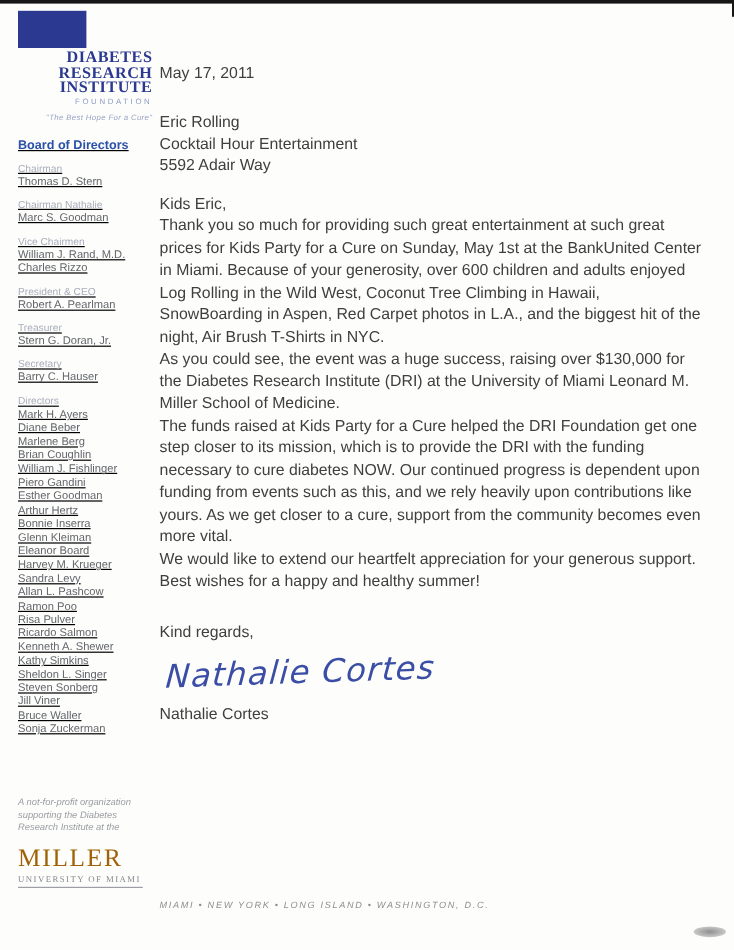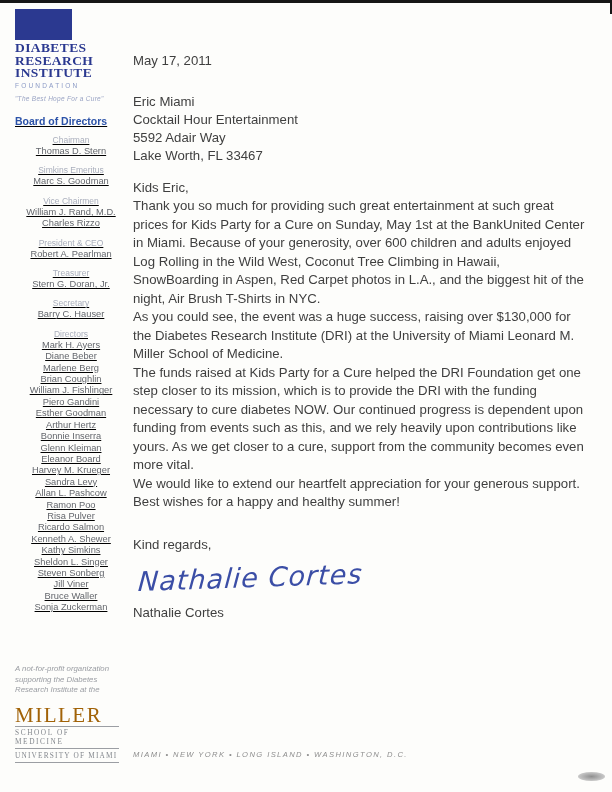--- a/index.html
+++ b/index.html
@@ -7,37 +7,37 @@
   .page {
     position:relative; width:612px; height:792px; margin:0 auto;
     background:#fdfdfb; overflow:hidden;
     font-family:"Liberation Sans", sans-serif;
     box-shadow:0 0 6px rgba(0,0,0,.3);
   }
   .scan-edge-top { position:absolute; top:0; left:0; width:612px; height:3px; background:#161616; }
   .scan-edge-right { position:absolute; top:0; right:0; width:2px; height:14px; background:#161616; }
 
   
-  .logo { position:absolute; left:15px; top:9px; width:112px; }
+  .logo { position:absolute; left:15px; top:9px; width:112px;text-align:right; }
   .logo-box { width:57px; height:31px; background:#2b3990; margin-bottom:2px; }
   .logo-line {
     font-family:"Liberation Serif", serif; font-weight:bold; color:#2b3990;
     font-size:13.5px; line-height:12.5px; letter-spacing:.4px;
   }
   .logo-foundation {
     color:#8c9bc6; font-size:6.5px; letter-spacing:2.2px; margin-top:2px;
     font-family:"Liberation Sans", sans-serif;
   }
   .logo-tagline {
     color:#9aa4c4; font-size:6.5px; font-style:italic; margin-top:6px; letter-spacing:.3px;
   }
 
   .board { position:absolute; left:15px; top:115px; width:112px;text-decoration:underline; }
   .board-heading { color:#2b52a8; font-weight:bold; font-size:10.5px; margin-bottom:4px; }
-  .bgroup { margin-top:8px;text-align:center; }
+  .bgroup { margin-top:8px; }
   .gtitle { color:#a9aebc; font-size:8.5px; line-height:10px; margin-bottom:1px; }
   .gname  { color:#63666c; font-size:9.3px; line-height:11.4px; }
 
   .nonprofit { position:absolute; left:15px; top:664px; width:115px; }
   .np-line { color:#9a9da3; font-size:7.8px; line-height:10.5px; font-style:italic; }
   .miller {
     font-family:"Liberation Serif", serif; color:#a16207; font-size:21px;
     letter-spacing:1.5px; margin-top:8px; line-height:22px;
   }
   .school {
@@ -97,21 +97,21 @@
   </div>
 
   <div class="board">
     <div class="board-heading">Board of Directors</div>
     <div id="board-groups">
         <div class="bgroup">
           <div class="gtitle">Chairman</div>
           <div class="gname">Thomas D. Stern</div>
         </div>
         <div class="bgroup">
-          <div class="gtitle">Simkins Emeritus</div>
+          <div class="gtitle">Chairman Nathalie</div>
           <div class="gname">Marc S. Goodman</div>
         </div>
         <div class="bgroup">
           <div class="gtitle">Vice Chairmen</div>
           <div class="gname">William J. Rand, M.D.</div>
           <div class="gname">Charles Rizzo</div>
         </div>
         <div class="bgroup">
           <div class="gtitle">President &amp; CEO</div>
           <div class="gname">Robert A. Pearlman</div>
@@ -154,31 +154,29 @@
       </div>
   </div>
 
   <div class="nonprofit">
     <div id="np-lines">
         <div class="np-line">A not-for-profit organization</div>
         <div class="np-line">supporting the Diabetes</div>
         <div class="np-line">Research Institute at the</div>
       </div>
     <div class="miller">MILLER</div>
-    <div class="school">SCHOOL OF MEDICINE</div>
     <div class="university">UNIVERSITY OF MIAMI</div>
   </div>
 
   <div class="letter">
     <div class="date">May 17, 2011</div>
     <div class="recipient" id="recipient">
-        <div class="recipient-line">Eric Miami</div>
+        <div class="recipient-line">Eric Rolling</div>
         <div class="recipient-line">Cocktail Hour Entertainment</div>
         <div class="recipient-line">5592 Adair Way</div>
-        <div class="recipient-line">Lake Worth, FL 33467</div>
       </div>
     <div class="salutation">Kids Eric,</div>
     <div id="paragraphs">
         <div class="para">Thank you so much for providing such great entertainment at such great prices for Kids Party for a Cure on Sunday, May 1st at the BankUnited Center in Miami. Because of your generosity, over 600 children and adults enjoyed Log Rolling in the Wild West, Coconut Tree Climbing in Hawaii, SnowBoarding in Aspen, Red Carpet photos in L.A., and the biggest hit of the night, Air Brush T-Shirts in NYC.</div>
         <div class="para">As you could see, the event was a huge success, raising over $130,000 for the Diabetes Research Institute (DRI) at the University of Miami Leonard M. Miller School of Medicine.</div>
         <div class="para">The funds raised at Kids Party for a Cure helped the DRI Foundation get one step closer to its mission, which is to provide the DRI with the funding necessary to cure diabetes NOW. Our continued progress is dependent upon funding from events such as this, and we rely heavily upon contributions like yours.  As we get closer to a cure, support from the community becomes even more vital.</div>
         <div class="para">We would like to extend our heartfelt appreciation for your generous support.  Best wishes for a happy and healthy summer!</div>
       </div>
     <div class="closing">Kind regards,</div>
     <div class="signature-wrap">

